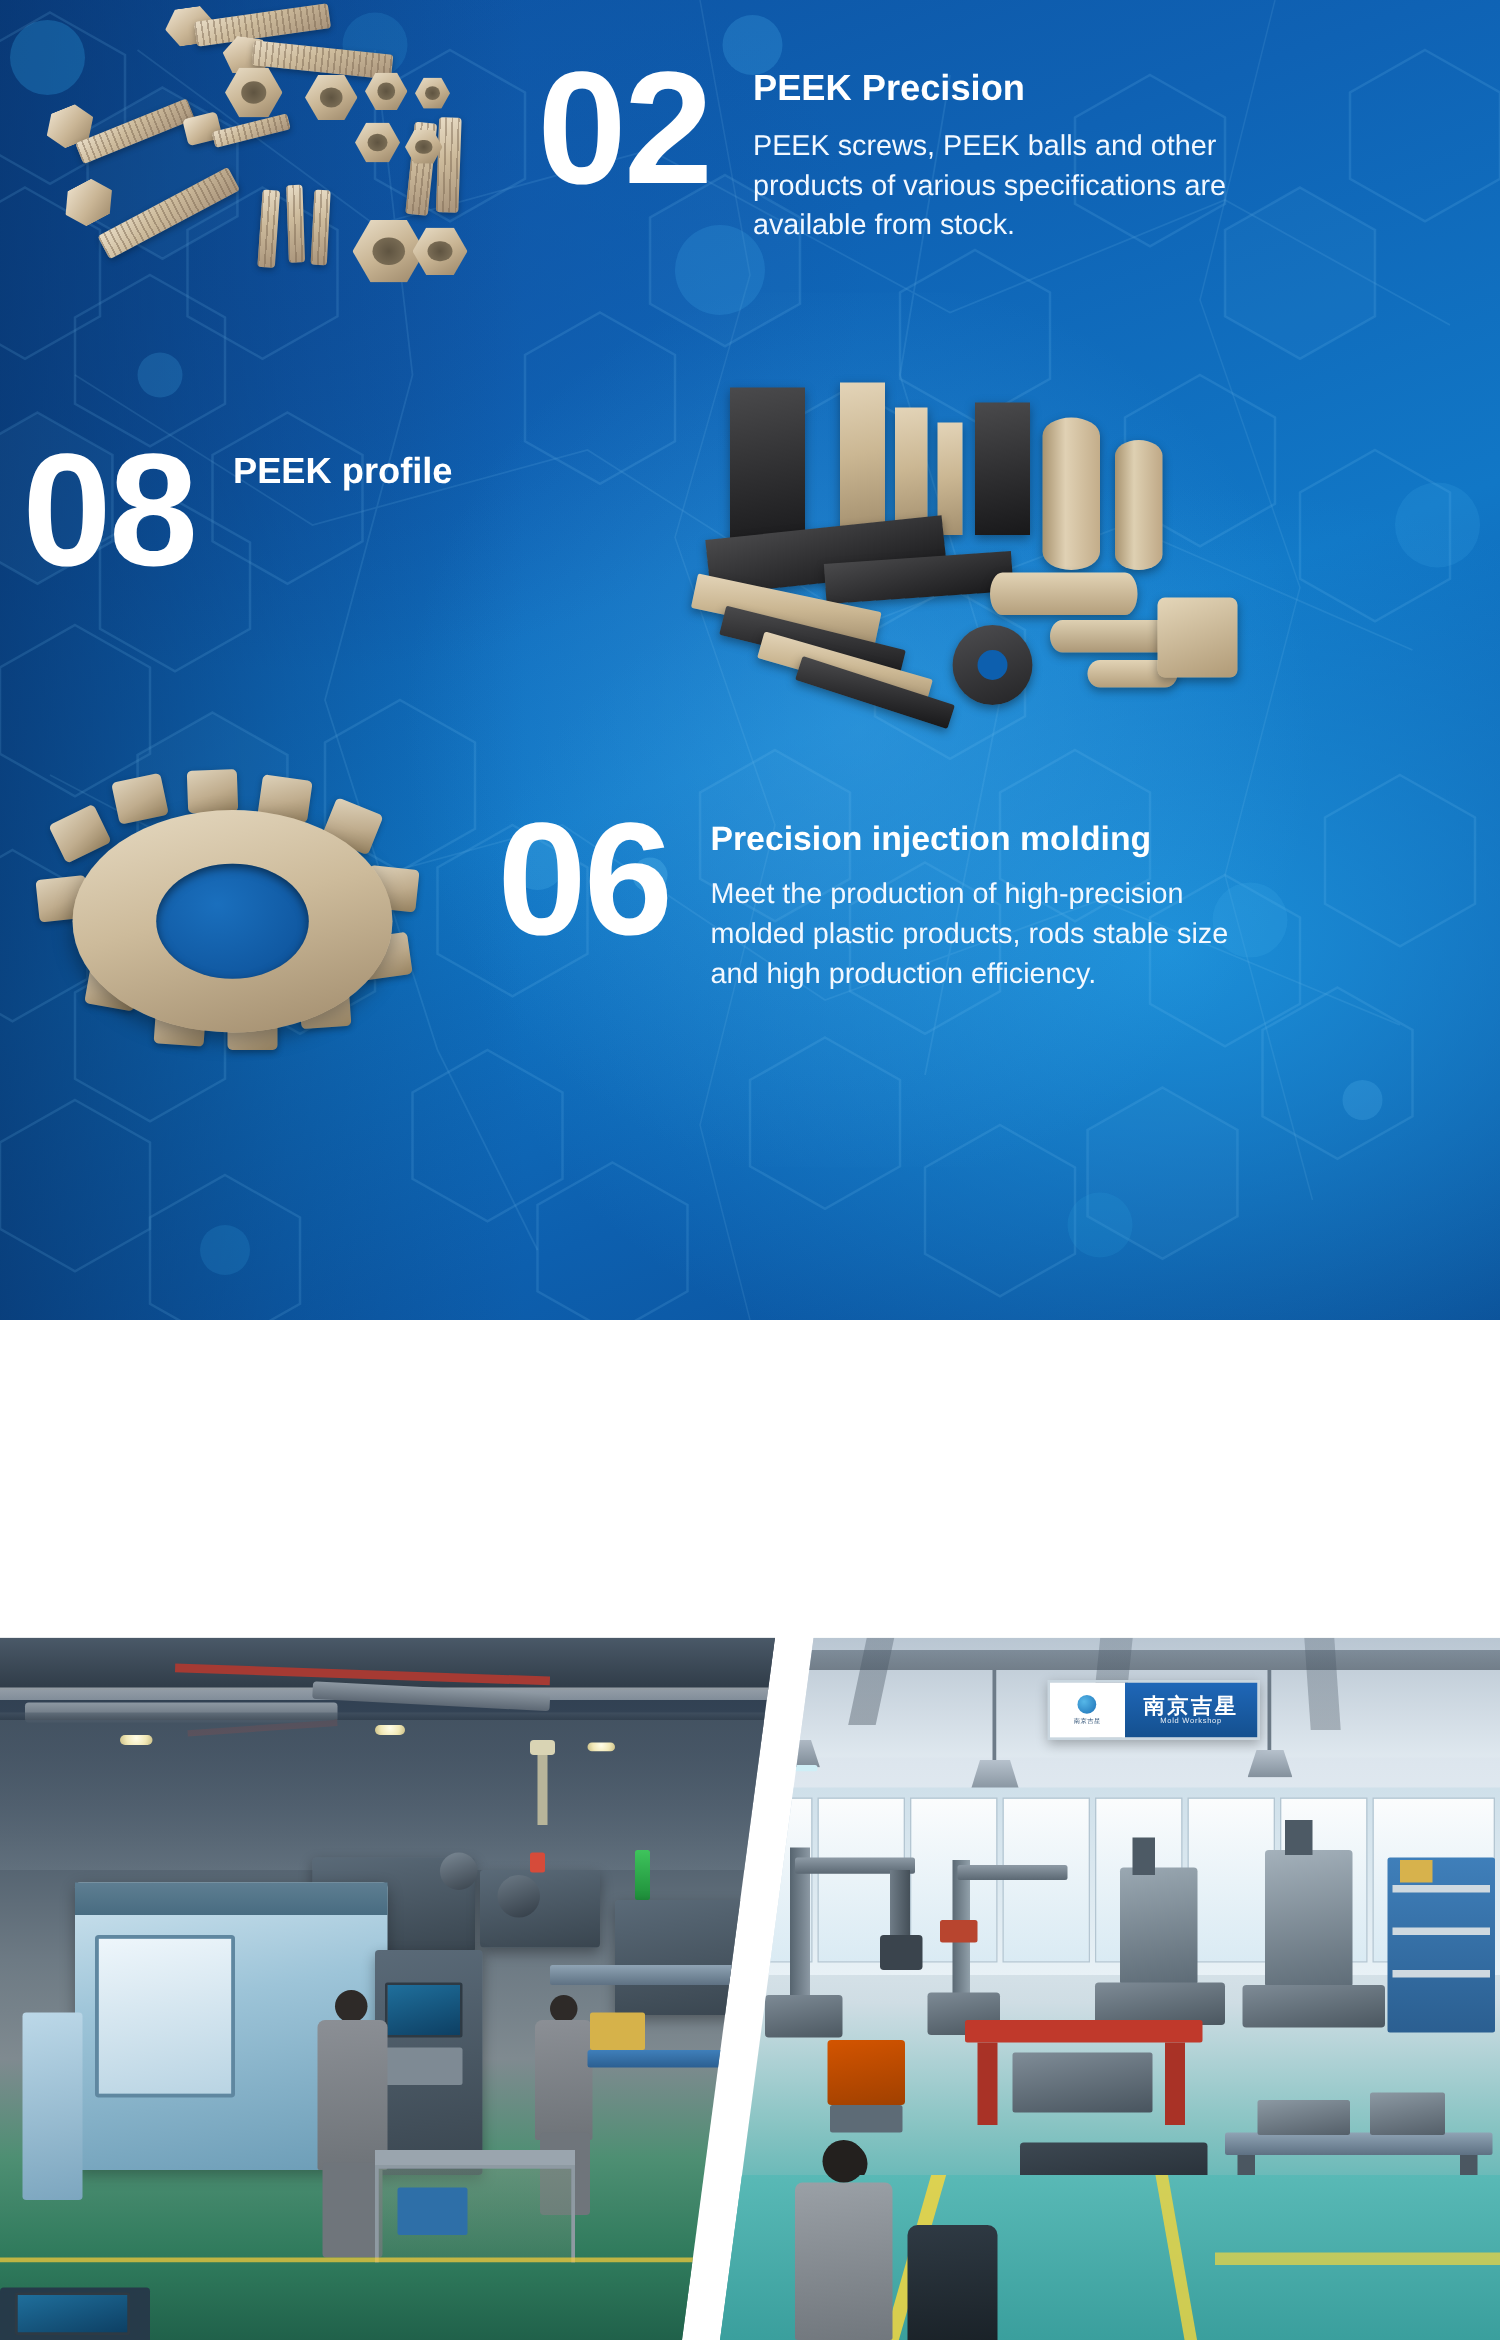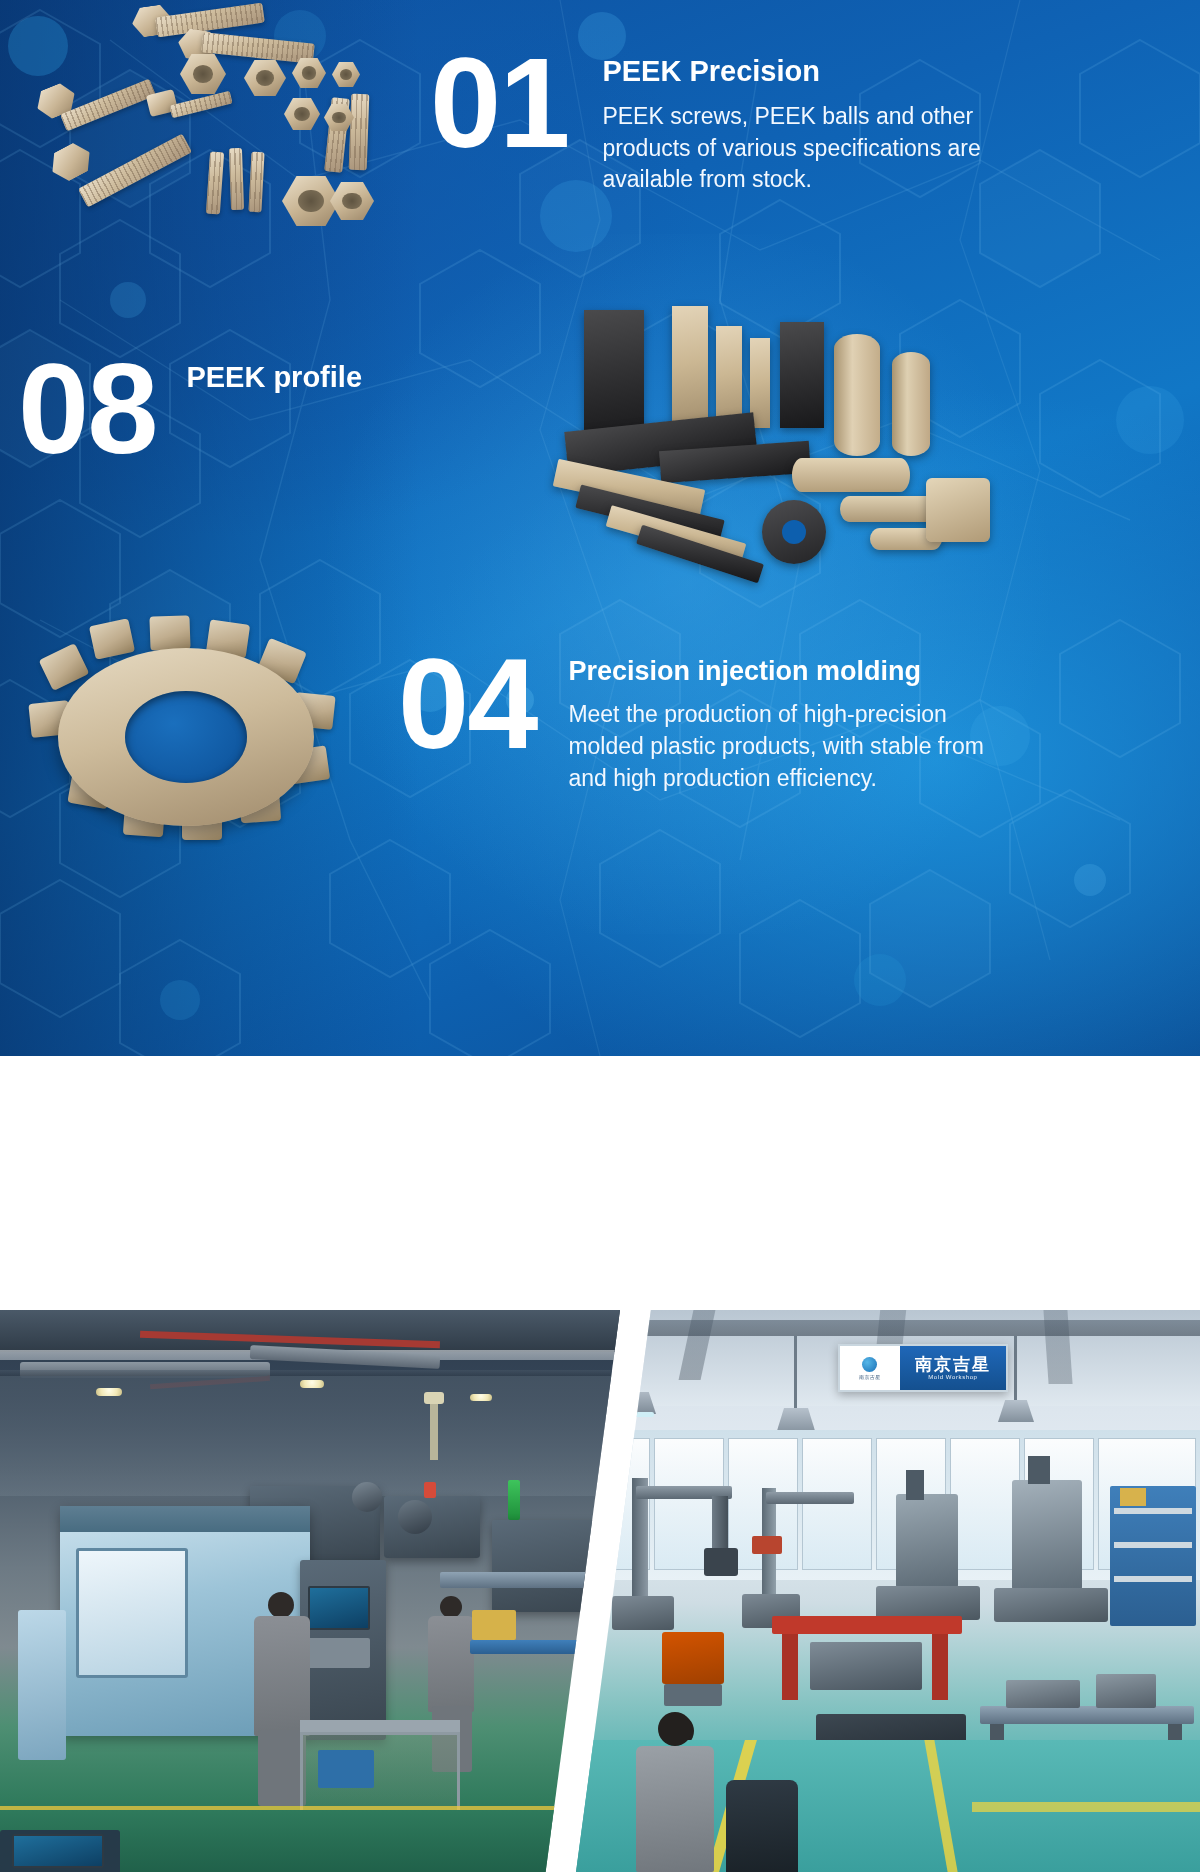--- a/index.html
+++ b/index.html
@@ -424,39 +424,39 @@
       <div class="tooth" style="left:264px; top:74px;  transform:rotate(6deg);"></div>
       <div class="tooth" style="left:258px; top:128px; transform:rotate(-8deg);"></div>
       <div class="tooth" style="left:210px; top:168px; transform:rotate(-4deg);"></div>
       <div class="tooth" style="left:152px; top:186px; transform:rotate(0deg);"></div>
       <div class="tooth" style="left:94px;  top:182px; transform:rotate(4deg);"></div>
       <div class="tooth" style="left:40px;  top:152px; transform:rotate(10deg);"></div>
       <div class="gear-body"></div>
     </div>
 
     <div class="feature" id="feature-02">
-      <div class="num">01</div>
+      <div class="num">02</div>
       <div class="copy">
         <div class="f-title">PEEK Precision</div>
         <div class="f-desc">PEEK screws, PEEK balls and other products of various specifications are available from stock.</div>
       </div>
     </div>
 
     <div class="feature" id="feature-03">
       <div class="num">08</div>
       <div class="copy">
         <div class="f-title">PEEK profile</div>
       </div>
     </div>
 
     <div class="feature" id="feature-04">
-      <div class="num">04</div>
+      <div class="num">06</div>
       <div class="copy">
         <div class="f-title">Precision injection molding</div>
-        <div class="f-desc">Meet the production of high-precision molded plastic products, with stable from and high production efficiency.</div>
+        <div class="f-desc">Meet the production of high-precision molded plastic products, rods stable size and high production efficiency.</div>
       </div>
     </div>
 
   </section>
 
 
   <section class="photos">
 
     <div class="photo photo-left">
       <div class="ws-left"></div>

